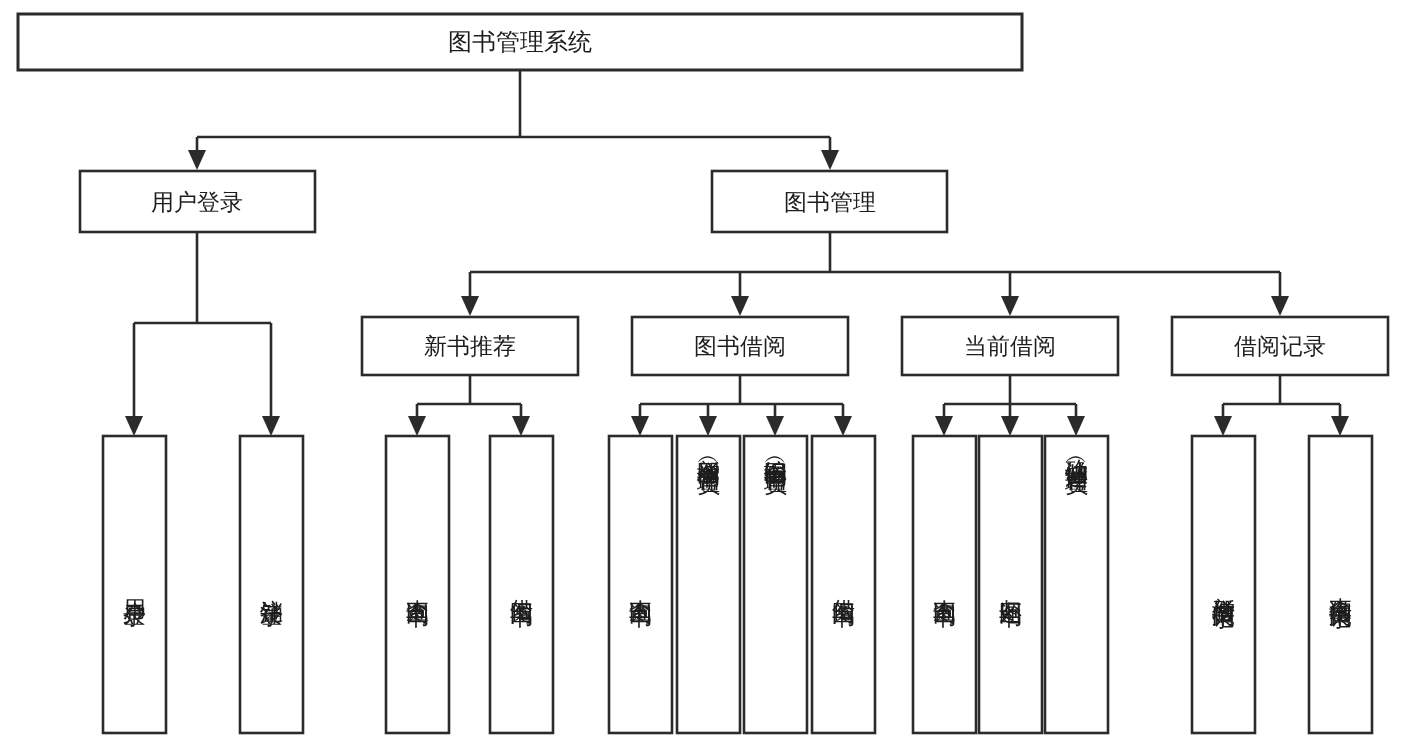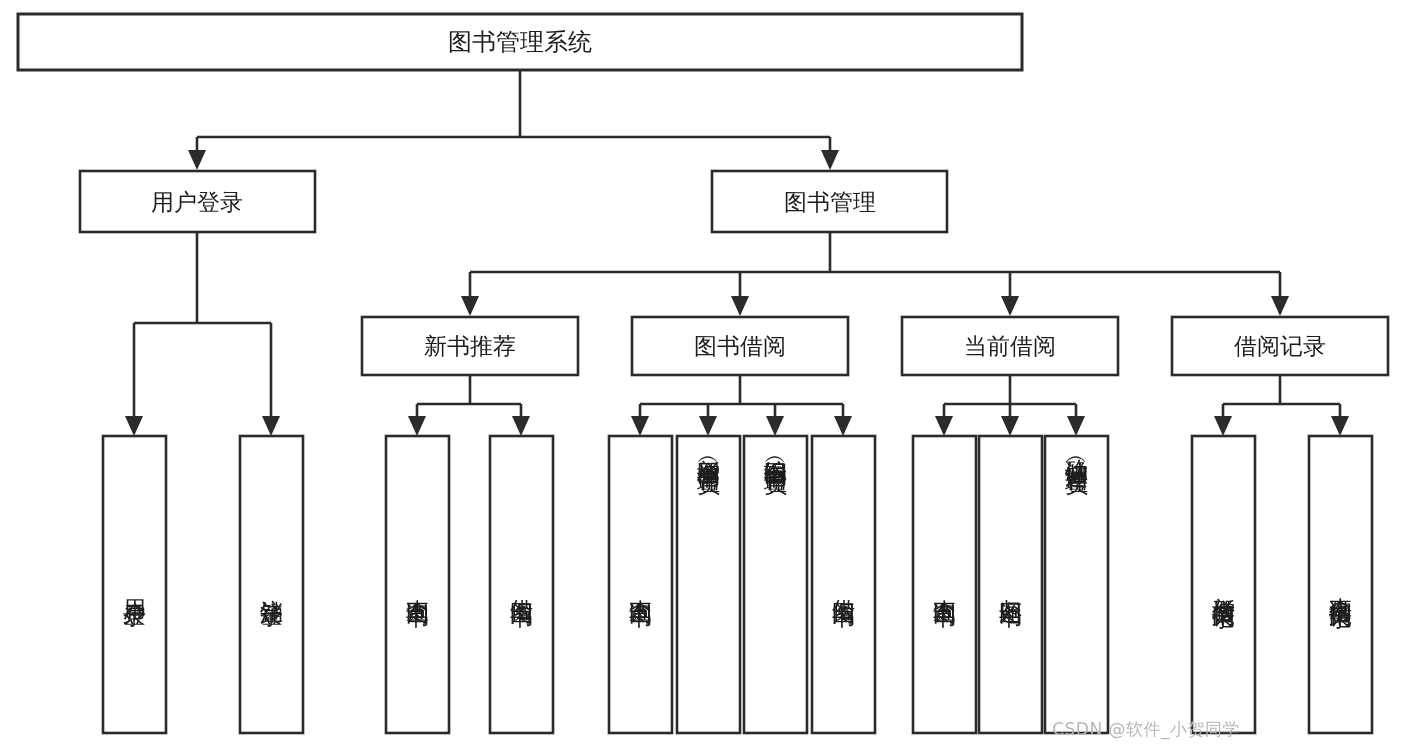--- a/index.html
+++ b/index.html
@@ -256,14 +256,13 @@
     <span class="leaf-label-text">确认归还（管理员）</span>
   </div>
 
   <div class="leaf-label-box" style="left:1192px; top:436px; width:63px; height:297px;">
     <span class="leaf-label-text">新增借阅记录</span>
   </div>
   <div class="leaf-label-box" style="left:1309px; top:436px; width:63px; height:297px;">
     <span class="leaf-label-text">查询借阅记录</span>
   </div>
 
-  <div class="watermark">CSDN @软件_小贺同学</div>
 </div>
 
 </body></html>

